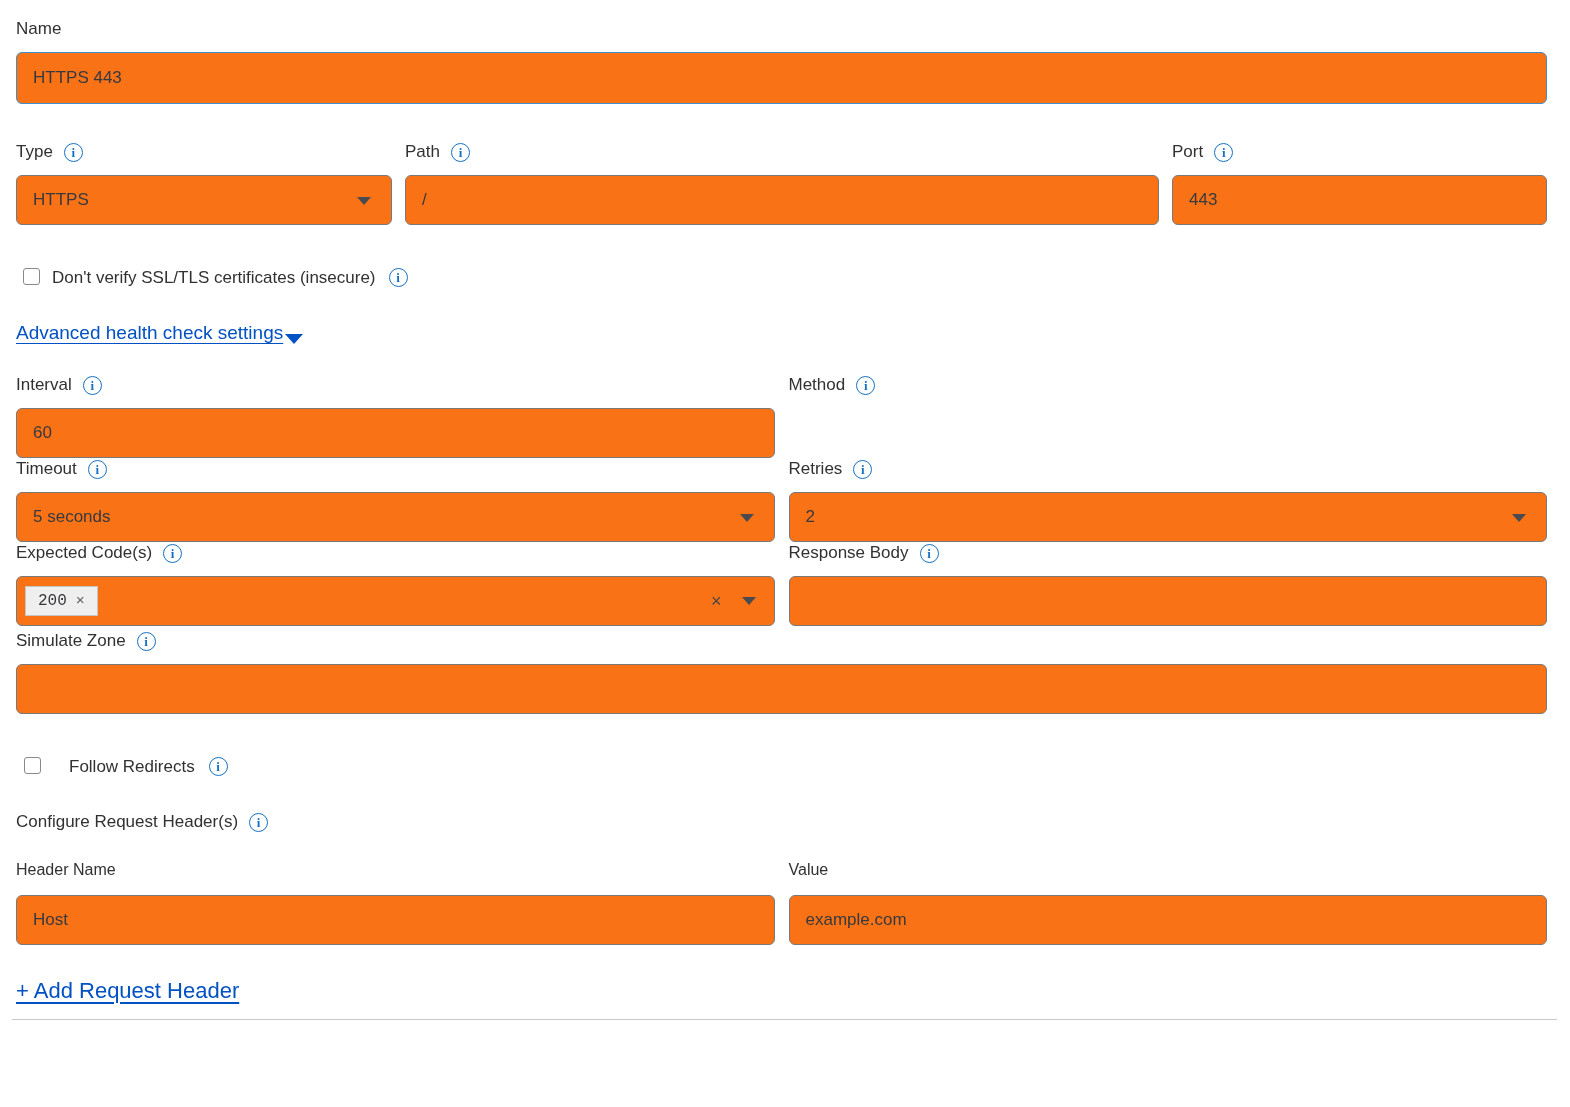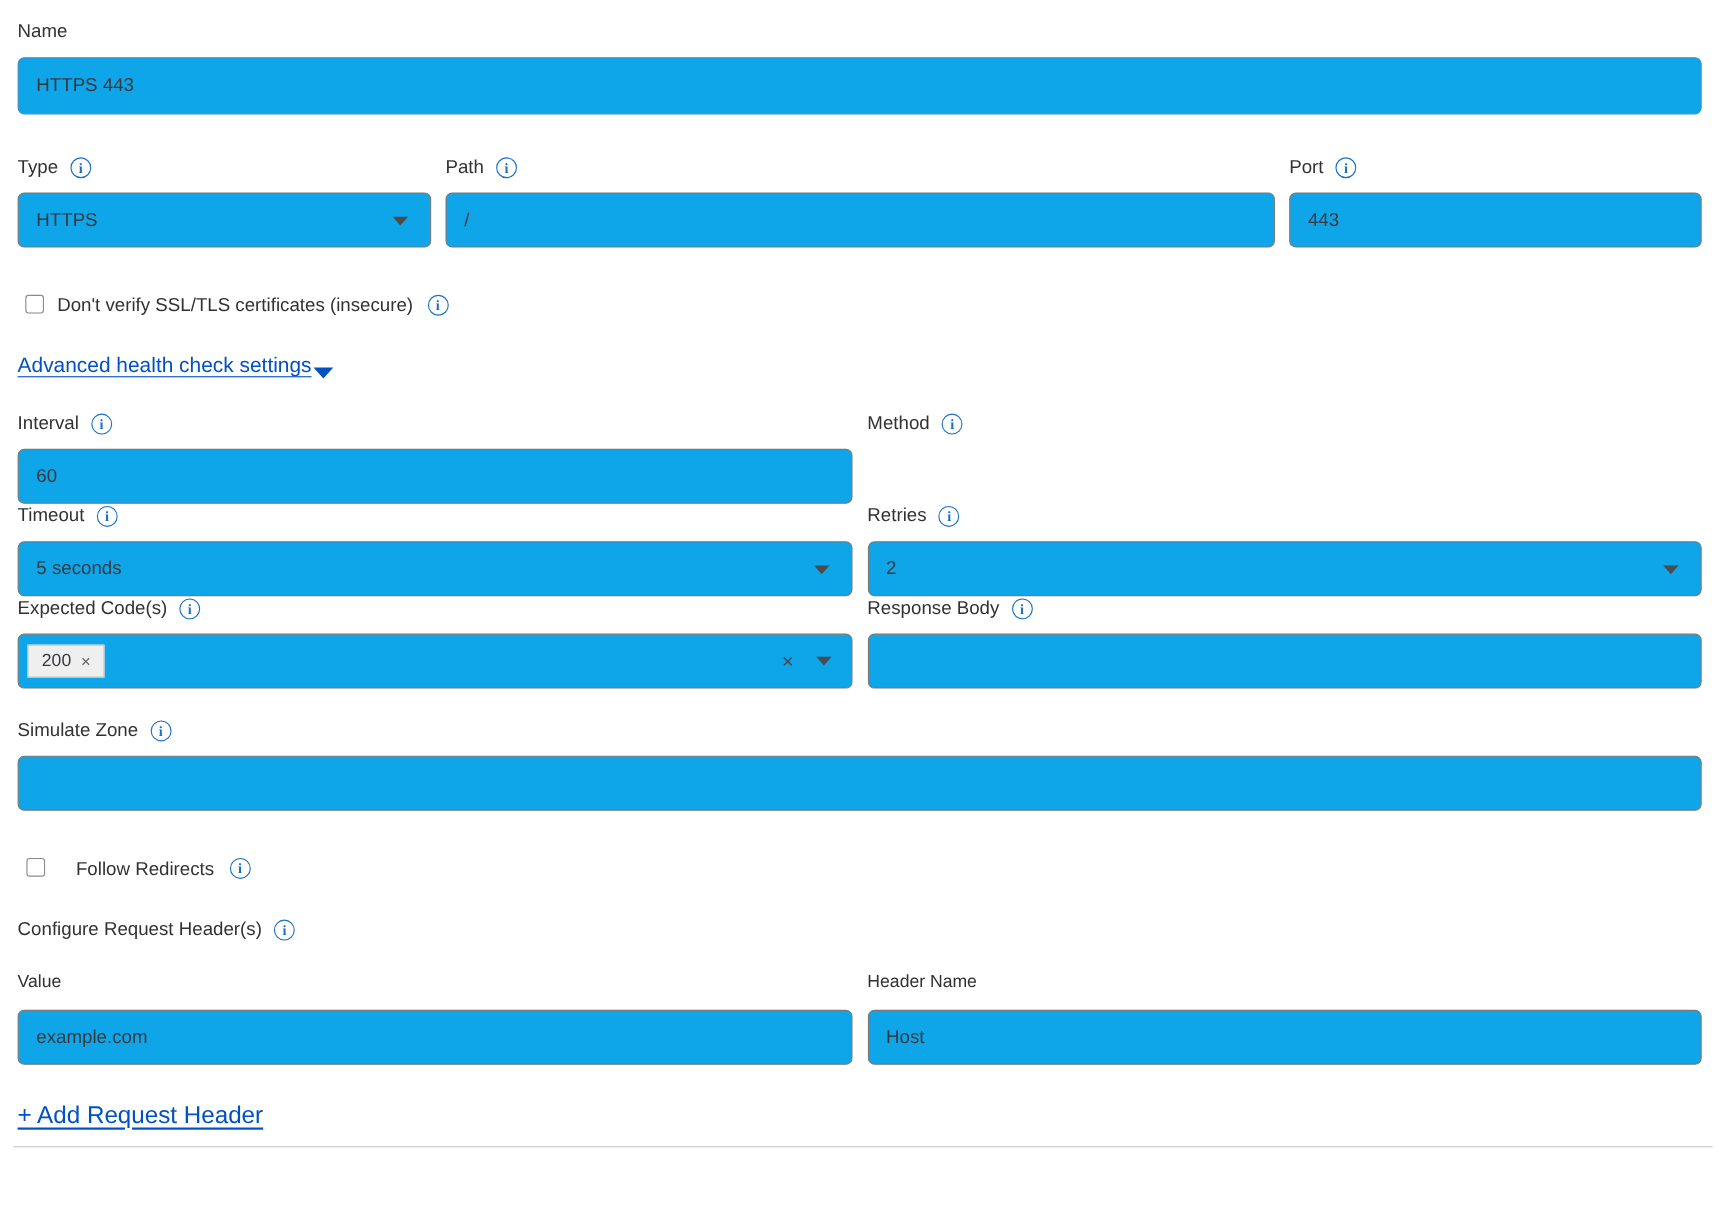--- a/index.html
+++ b/index.html
@@ -46,21 +46,21 @@
     flex: 0 0 auto;
     cursor: default;
     user-select: none;
   }
 
   .text-input, .select-control, .multiselect {
     width: 100%;
     height: 50px;
     border: 1px solid #797979;
     border-radius: 6px;
-    background: #0ea5e9;
+    background: #f97316;
     font-family: inherit;
     font-size: 17px;
     color: #36393f;
     padding: 0 16px;
     outline: none;
   }
   .text-input.focused { border: 1px solid #3e8fca; height: 52px; }
 
   .select-control {
     position: relative;
@@ -88,20 +88,21 @@
   .tag {
     display: inline-flex;
     align-items: center;
     gap: 9px;
     background: #efefef;
     border: 1px solid #c5c5c5;
     padding: 6px 12px;
     font-size: 16px;
     color: #36393f;
     line-height: 1;
+    font-family: Liberation Mono, monospace;
   }
   .tag-x { font-size: 15px; color: #5a5d63; cursor: pointer; line-height: 1; }
   .ms-spacer { flex: 1; }
   .ms-clear { font-size: 18px; color: #43464c; cursor: pointer; margin-right: 20px; line-height: 1; }
   .ms-caret {
     width: 0; height: 0;
     border-left: 7px solid transparent;
     border-right: 7px solid transparent;
     border-top: 8px solid #494b50;
     cursor: pointer;
@@ -141,21 +142,21 @@
     cursor: pointer;
   }
   .add-link-row { font-size: 22px; margin-top: 33px; }
 
   .grid3 { display: grid; grid-template-columns: 376px 1fr 375px; column-gap: 13px; }
   .grid2 { display: grid; grid-template-columns: 1fr 1fr; column-gap: 14px; }
 
   .mt-name { margin-bottom: 37px; }
   .mt-row { }
   .mt-check1 { margin-top: 43px; }
-  .mt-simzone { margin-top: 27px; }
+  .mt-simzone { margin-top: 4px; }
   .mt-check2 { margin-top: 43px; }
   .mt-config { margin-top: 34px; margin-bottom: 27px; }
 
   .bottom-divider {
     border-top: 1px solid #c9c9c9;
     margin-top: 15px;
     margin-left: -4px;
     margin-right: -10px;
   }
 </style>
@@ -285,26 +286,26 @@
   <span class="info-icon" style="margin-left:14px;">i</span>
 </div>
 
 <div class="label-row mt-config">
   <span>Configure Request Header(s)</span>
   <span class="info-icon">i</span>
 </div>
 
 <div class="grid2">
   <div>
+    <div class="sub-label">Header Name</div>
+    <input class="text-input" type="text" value="Host" style="">
+  </div>
+  <div>
     <div class="sub-label">Value</div>
     <input class="text-input" type="text" value="example.com" style="">
   </div>
-  <div>
-    <div class="sub-label">Header Name</div>
-    <input class="text-input" type="text" value="Host" style="">
-  </div>
 </div>
 
 <div class="add-link-row">
   <span class="link">+ Add Request Header</span>
 </div>
 
 <div class="bottom-divider"></div>
 
 </body></html>

